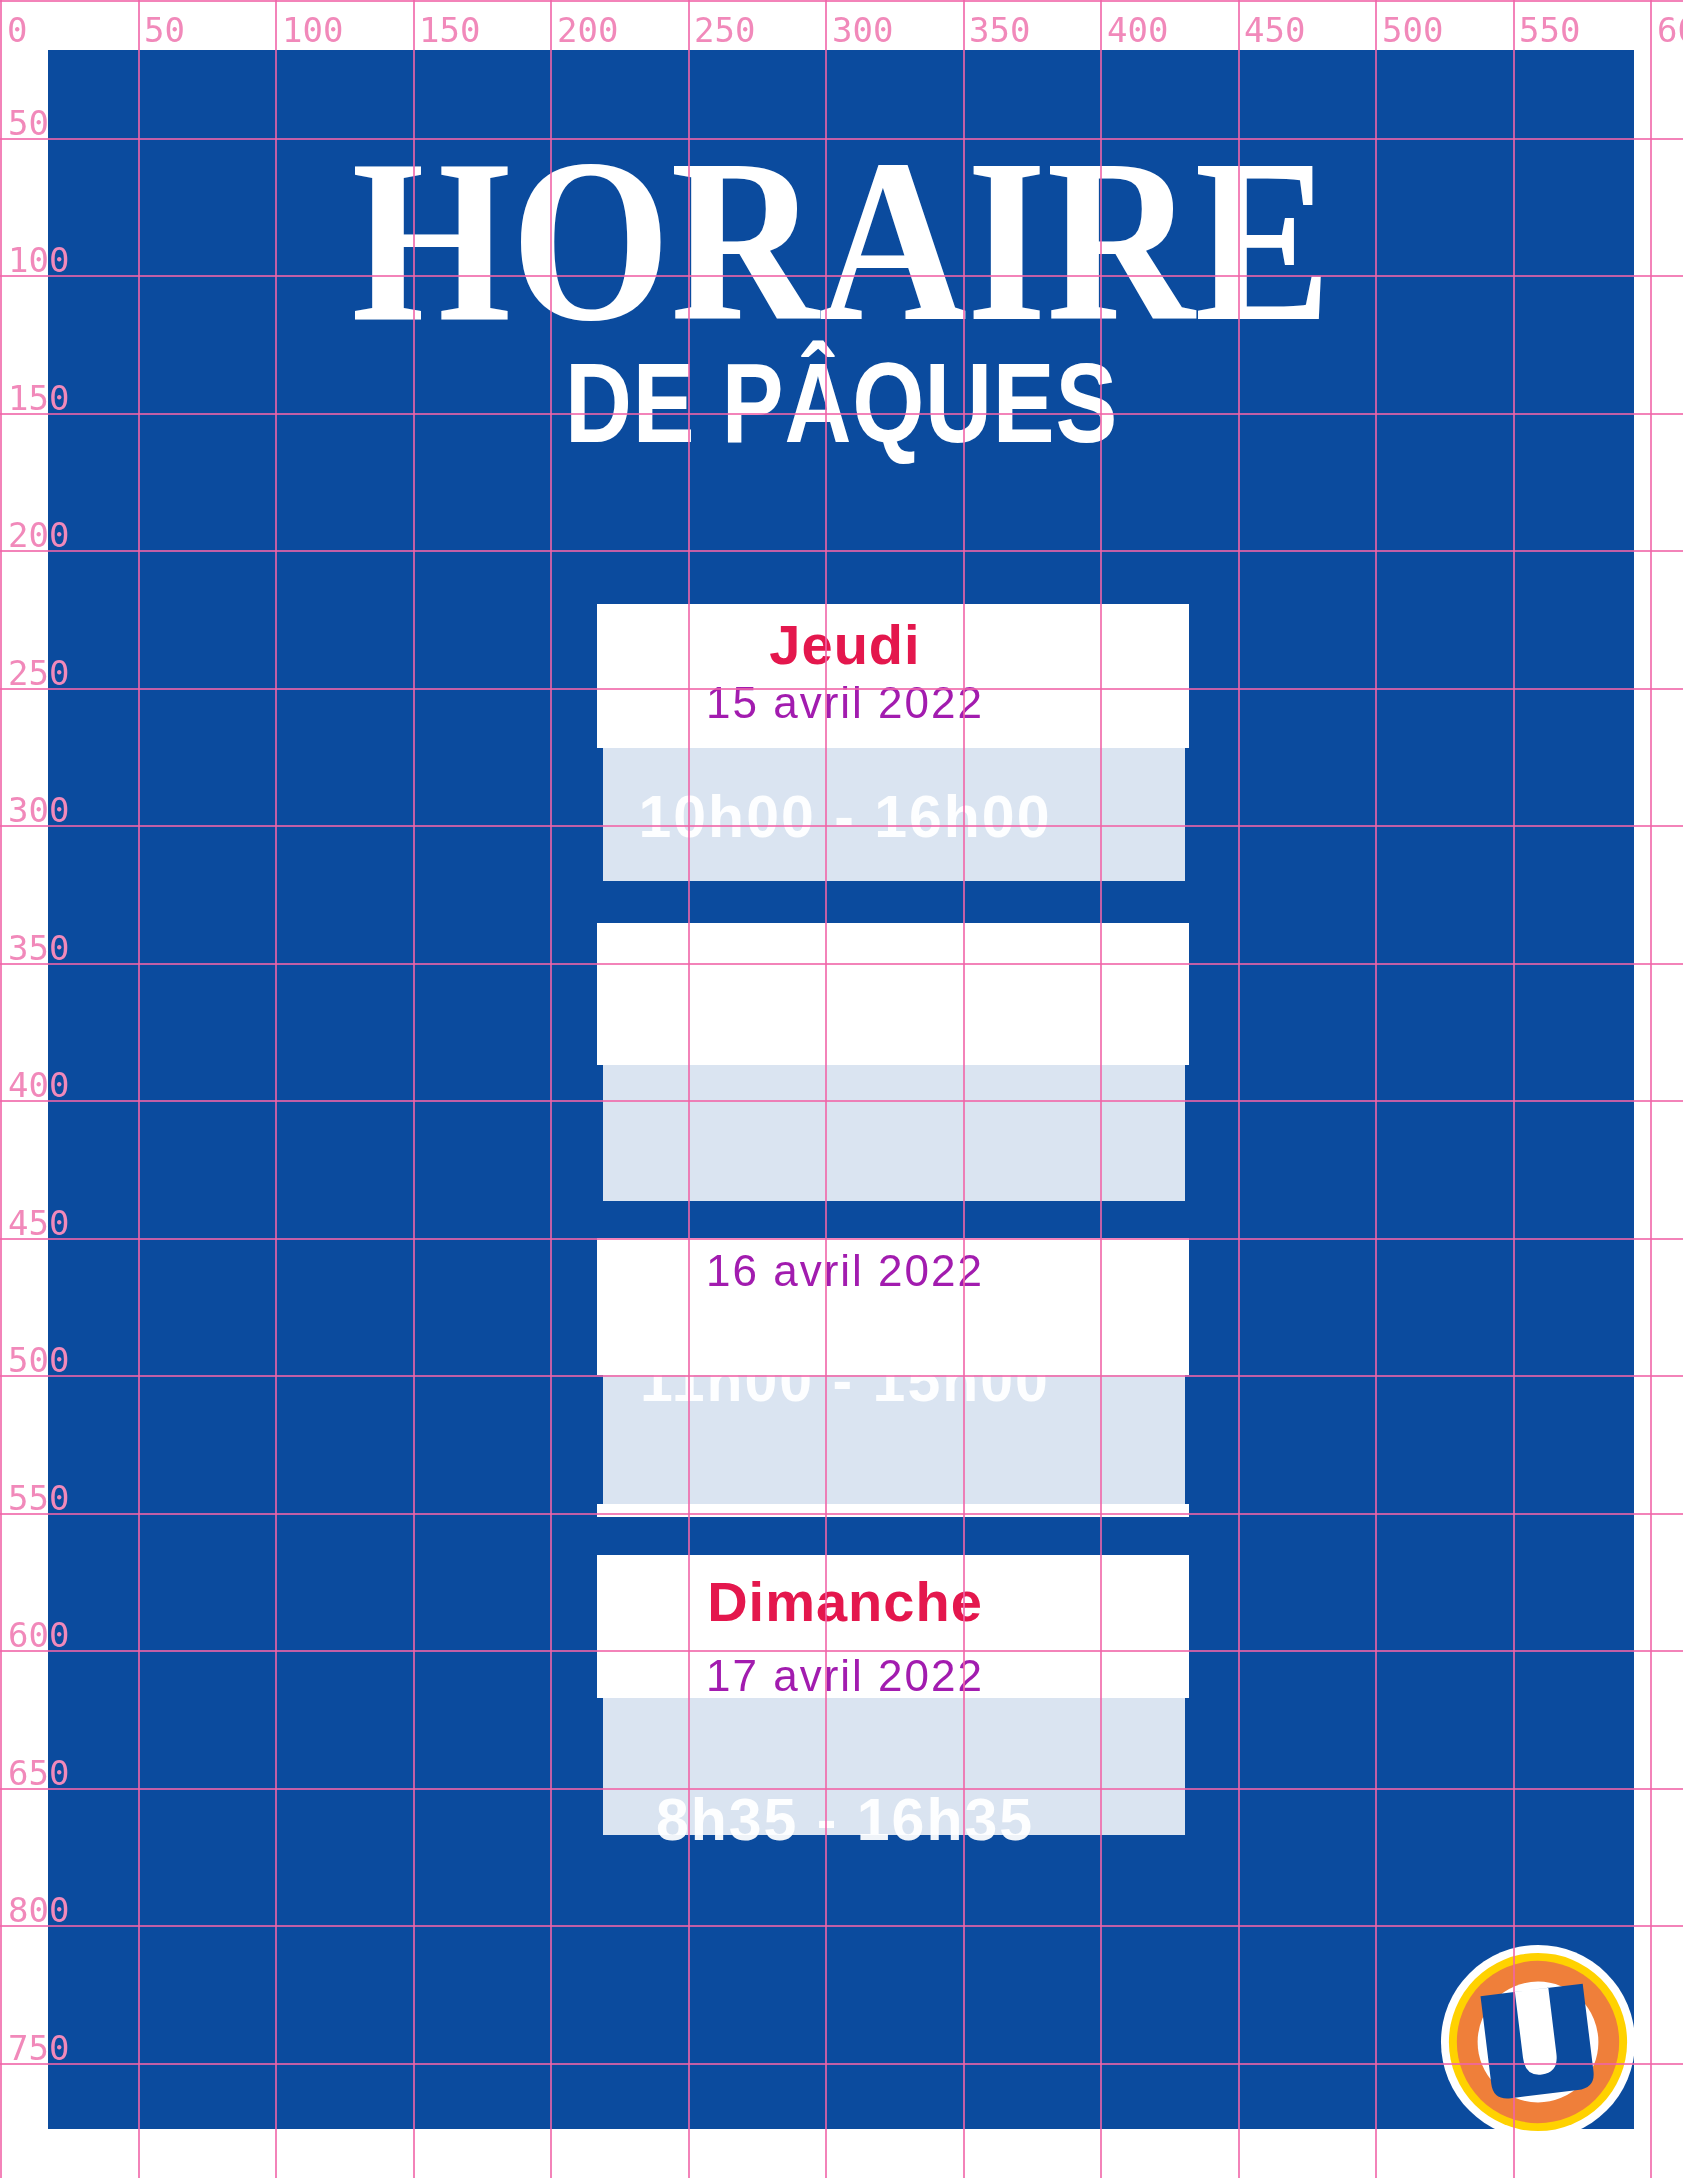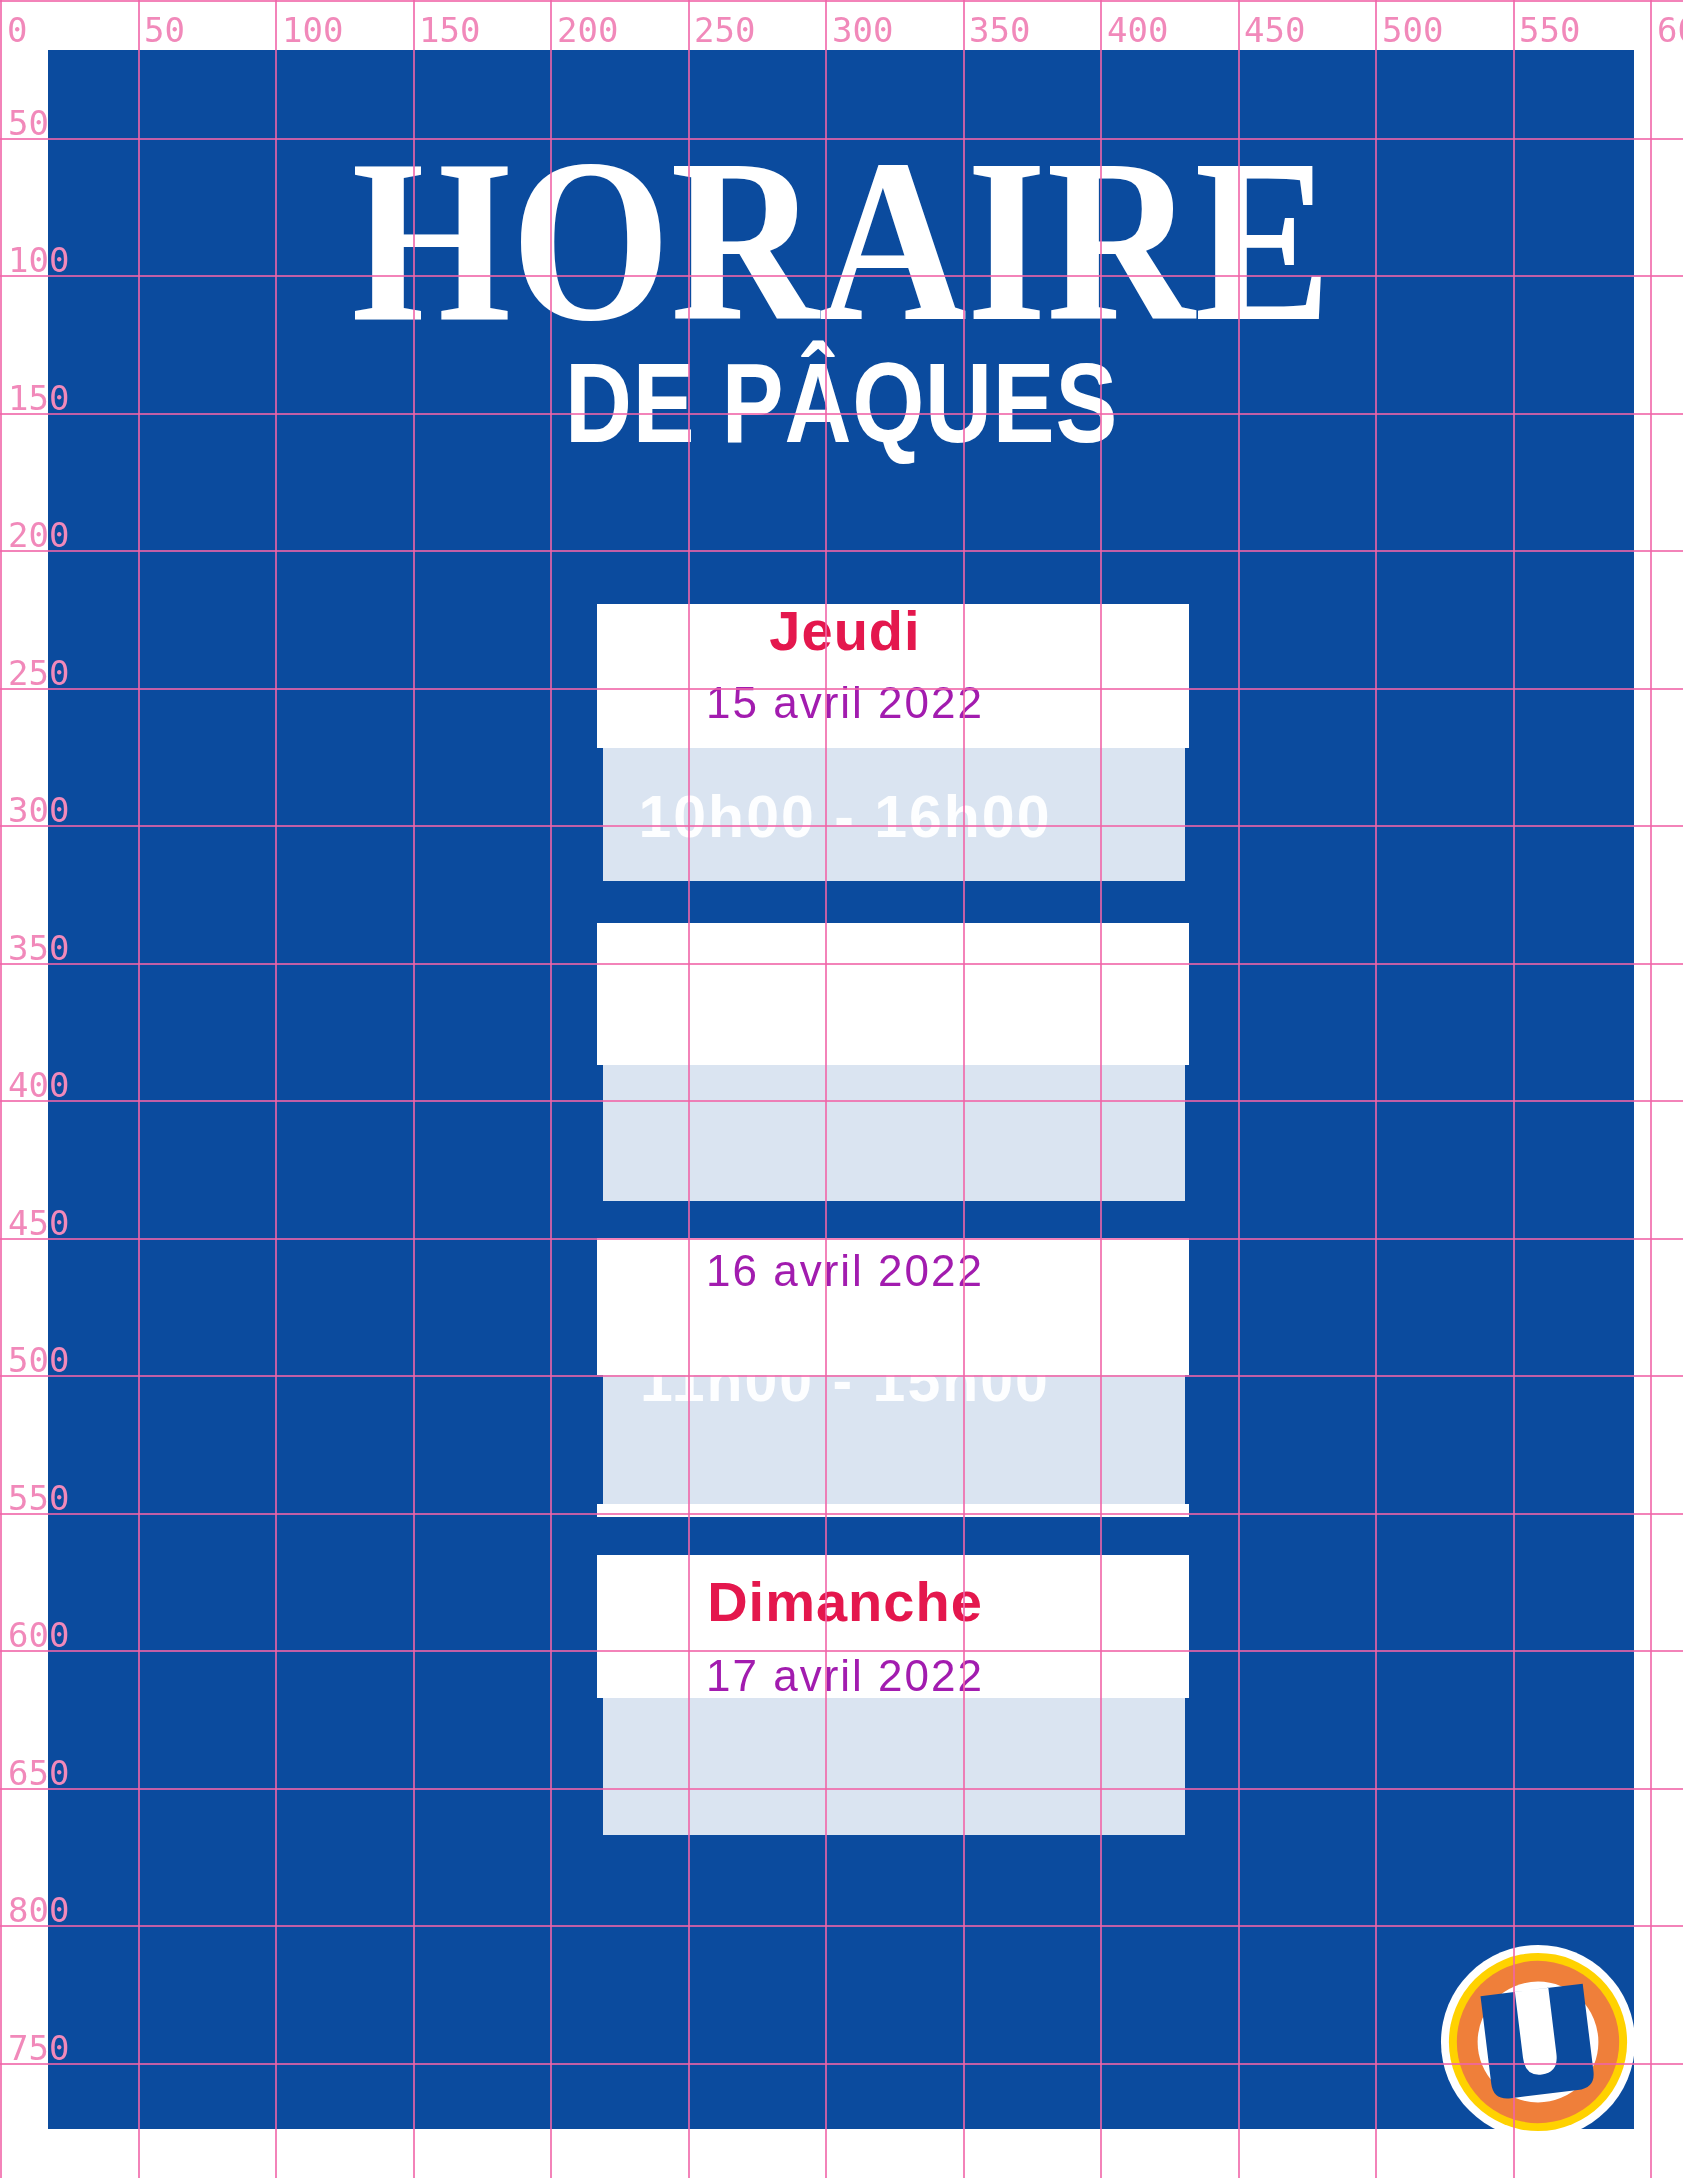--- a/index.html
+++ b/index.html
@@ -60,29 +60,30 @@
     </svg>
   </div>
 
   <div class="title-wrap title-main">
     <span>HORAIRE</span>
   </div>
   <div class="title-wrap title-sub">
     <span>DE PÂQUES</span>
   </div>
 
-  <div class="sched-text day" style="top:603px;">Jeudi</div>
+  <div class="sched-text day" style="top:617px;">Jeudi</div>
   <div class="sched-text date" style="top:681px;">15 avril 2022</div>
   <div class="sched-text hours" style="top:788px;">10h00 - 16h00</div>
 
   <div class="sched-text date" style="top:1229px;margin-top:20px;">16 avril 2022</div>
   <div class="sched-text hours" style="top:1352px;">11h00 - 15h00</div>
 
   <div class="sched-text day" style="top:1574px;">Dimanche</div>
   <div class="sched-text date" style="top:1654px;">17 avril 2022</div>
+  <div class="sched-text hours" style="top:1791px;">8h35 - 16h35</div>
 
   <div id="grid">
       <div class="gh" style="top: 0px;"></div>
       <div class="gv" style="left: 0px;"></div>
       <div class="gv" style="left: 138px;"></div>
       <div class="gv" style="left: 275px;"></div>
       <div class="gv" style="left: 413px;"></div>
       <div class="gv" style="left: 550px;"></div>
       <div class="gv" style="left: 688px;"></div>
       <div class="gv" style="left: 825px;"></div>

